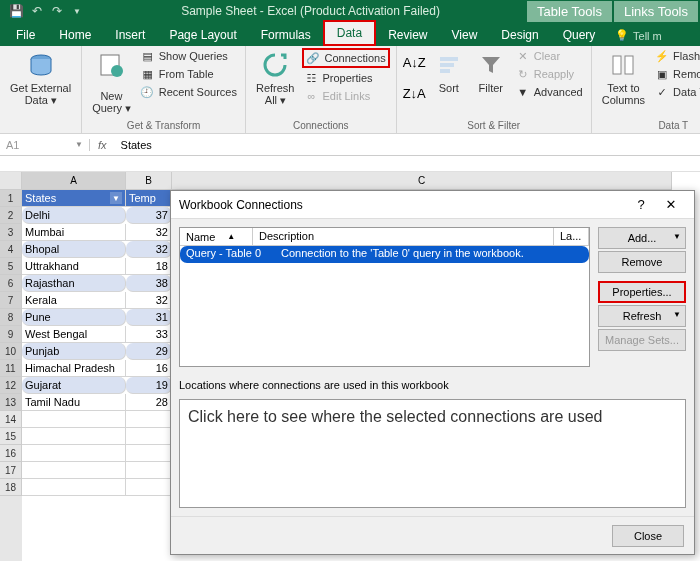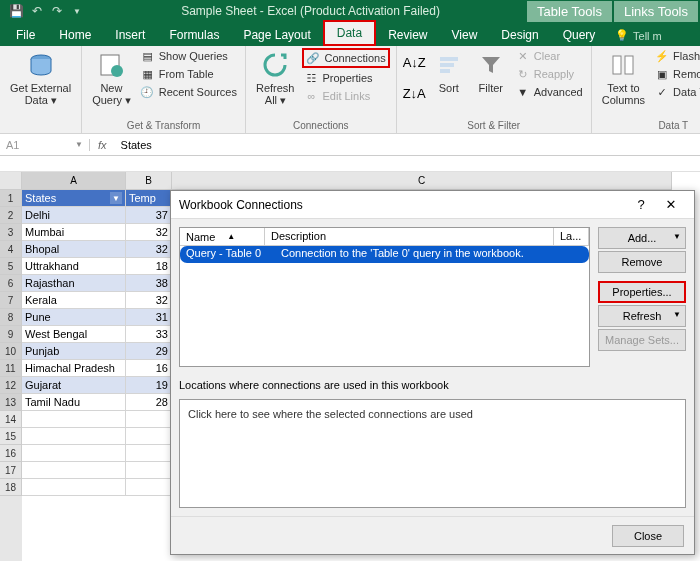--- a/index.html
+++ b/index.html
@@ -50,48 +50,48 @@
 .colhdr { background: #e6e6e6; border-right: 1px solid #ccc; border-bottom: 1px solid #ccc; text-align: center; font-size: 10px; line-height: 18px; }
 .colhdr.ca { width: 104px; background:#d2d2d2;}
 .colhdr.cb { width: 46px; }
 .colhdr.cc { width: 500px; }
 .datarow { display: flex; height: 17px; }
 .cell { border-right: 1px solid #d4d4d4; border-bottom: 1px solid #d4d4d4; font-size: 11px; padding: 0 3px; line-height: 17px; overflow: hidden; white-space: nowrap; }
 .cell.ca { width: 104px; }
 .cell.cb { width: 46px; text-align: right; }
 .table-header { background: #4472c4; color: #fff; font-weight: 500; display:flex; justify-content:space-between; align-items:center;}
 .table-header .dd { font-size:8px; color:#fff; background:rgba(255,255,255,0.2); width:12px; height:12px; display:inline-flex;align-items:center;justify-content:center;}
-.stripe-even { background: #d9e1f2; }
+.stripe-even { background: #d9e1f2; border-radius: 7px; }
 .stripe-odd { background: #fff; }
 
 
 .dialog { position: absolute; left: 170px; top: 190px; width: 525px; height: 365px; background: #f0f0f0; border: 1px solid #888; box-shadow: 2px 2px 8px rgba(0,0,0,0.3); display: flex; flex-direction: column; }
 .dialog .dlg-title { height: 28px; background: #fff; display: flex; align-items: center; padding: 0 8px; font-size: 12px; border-bottom: 1px solid #ddd; }
 .dialog .dlg-title .t { flex: 1; }
 .dialog .dlg-title .help, .dialog .dlg-title .close { width: 30px; text-align: center; font-size: 13px; cursor: pointer; }
 .dialog .dlg-body { flex: 1; padding: 8px; display: flex; gap: 8px; flex-direction: column; }
 .dialog .top-row { display: flex; gap: 8px; height: 140px; }
 .dialog .listbox { flex: 1; background: #fff; border: 1px solid #999; display: flex; flex-direction: column; }
 .dialog .listbox .hdr { display: flex; height: 18px; border-bottom: 1px solid #ccc; font-size: 11px; }
 .dialog .listbox .hdr div { padding: 2px 6px; border-right: 1px solid #ccc; }
-.dialog .listbox .hdr .c1 { width: 85px; display:flex; align-items:center; gap:12px;}
+.dialog .listbox .hdr .c1 { width: 73px; display:flex; align-items:center; gap:12px;}
 .dialog .listbox .hdr .c2 { flex: 1; }
 .dialog .listbox .hdr .c3 { width: 35px; }
 .dialog .listbox .row { display: flex; height: 17px; font-size: 11px; }
 .dialog .listbox .row.sel { background: #0a5bcc; color: #fff; border-radius: 7px; }
 .dialog .listbox .row div { padding: 1px 6px; }
 .dialog .listbox .row .c1 { width: 95px; }
 .dialog .listbox .row .c2 { flex: 1; }
 .dialog .btns { width: 88px; display: flex; flex-direction: column; gap: 2px; }
 .dialog .btns button { height: 22px; font-size: 11px; background: #e1e1e1; border: 1px solid #adadad; cursor: pointer; position:relative;}
 .dialog .btns button.disabled { color: #999; }
 .dialog .btns button .caret { position:absolute; right:4px; font-size:8px;}
 .dialog .btns button.hl { border: 2px solid #d00; }
 .dialog .loc-label { font-size: 11px; margin-top: 4px; }
-.dialog .locbox { background: #fff; border: 1px solid #999; flex: 1; padding: 8px; font-size: 11px; color: #333; }
+.dialog .locbox { background: #fff; border: 1px solid #999; flex: 1; padding: 8px; font-size: 16px; color: #333; }
 .dialog .dlg-footer { height: 38px; display: flex; justify-content: flex-end; align-items: center; padding: 12px 10px; border-top: 1px solid #ddd; background:#f0f0f0;}
 .dialog .dlg-footer button { width: 72px; height: 22px; font-size: 11px; background: #e1e1e1; border: 1px solid #adadad; }
 
 svg { display: block; }
 </style>
 </head>
 <body>
 
 <div class="titlebar">
   <div class="qat">
@@ -104,22 +104,22 @@
   <div class="context-tabs">
     <div class="context-tab">Table Tools</div>
     <div class="context-tab">Links Tools</div>
   </div>
 </div>
 
 <div class="tabstrip">
   <div class="tab">File</div>
   <div class="tab">Home</div>
   <div class="tab">Insert</div>
+  <div class="tab">Page Layout</div>
   <div class="tab">Formulas</div>
-  <div class="tab">Page Layout</div>
   <div class="tab active data">Data</div>
   <div class="tab">Review</div>
   <div class="tab">View</div>
   <div class="tab">Design</div>
   <div class="tab">Query</div>
   <div class="tell">
       <span>💡</span>
       <span>Tell m</span>
     </div>
 </div>
@@ -142,21 +142,21 @@
   </div>
   <div class="group">
     <div class="group-body">
       <div class="bigbtn">
         <span class="icon">
             <svg width="28" height="28">
               <rect x="4" y="4" width="18" height="20" fill="#fff" stroke="#777"></rect>
               <circle cx="20" cy="20" r="6" fill="#4a9"></circle>
             </svg>
           </span>
-        <span style="white-space:pre;">New
+        <span style="white-space:pre;margin-top:8px;">New
 Query ▾</span>
       </div>
       <div class="stack">
         <div class="smallbtn">
             <span class="si">▤</span>
             <span>Show Queries</span>
           </div>
         <div class="smallbtn">
             <span class="si">▦</span>
             <span>From Table</span>

